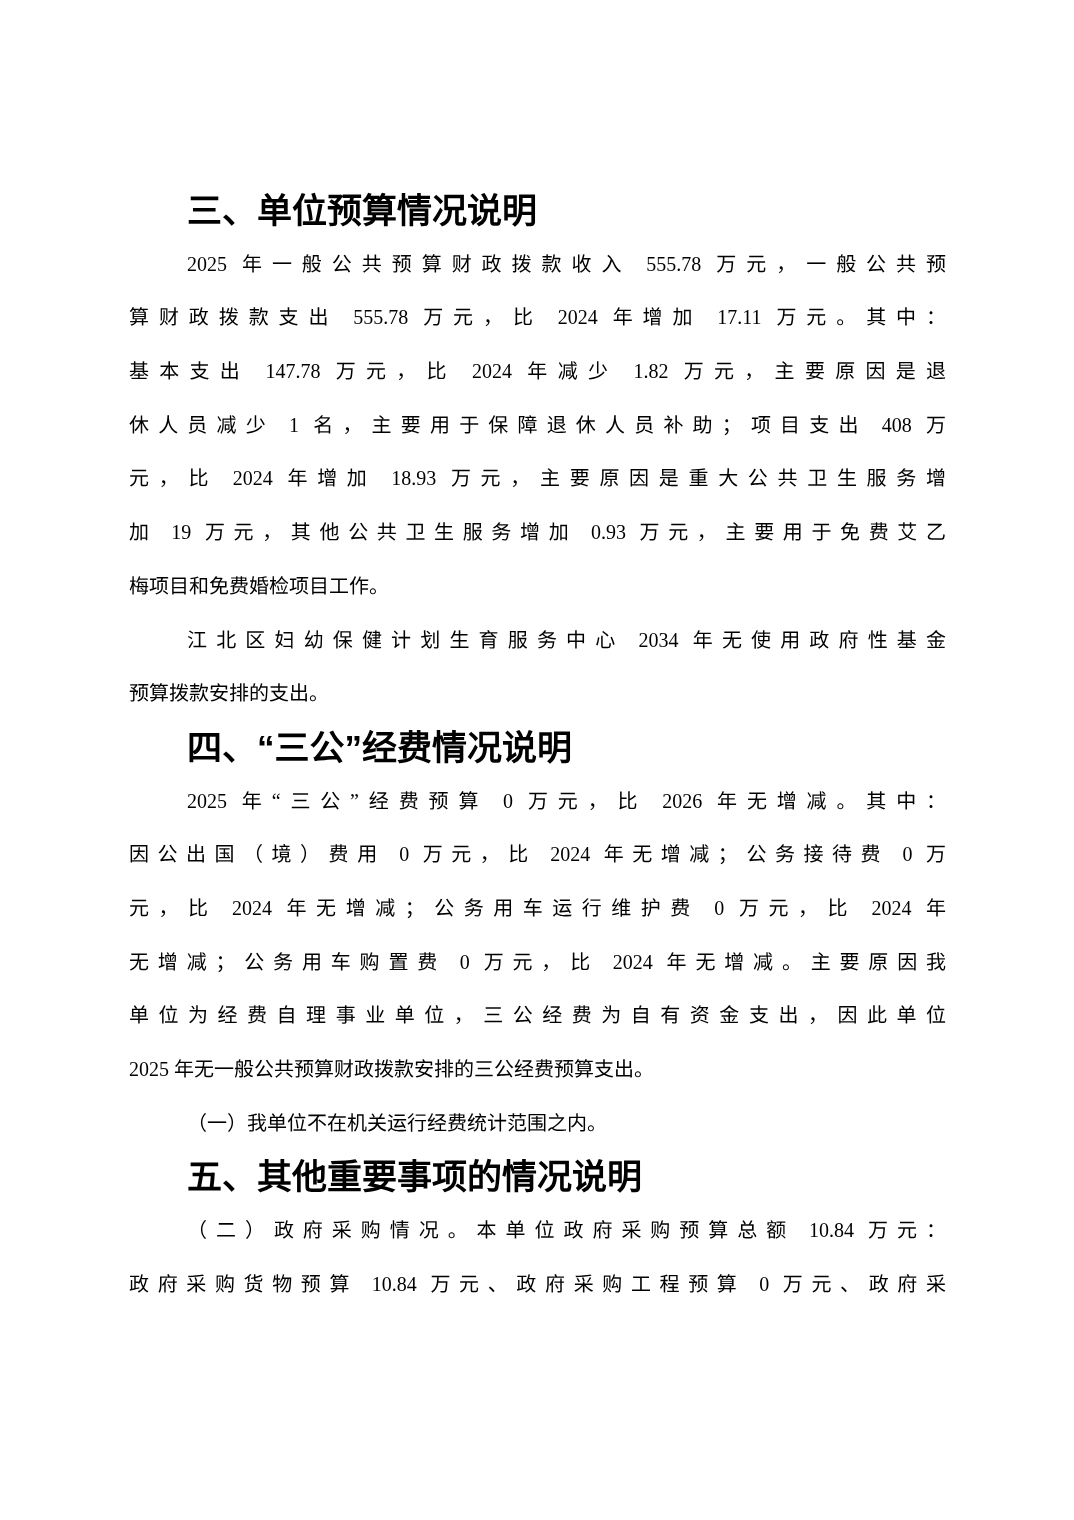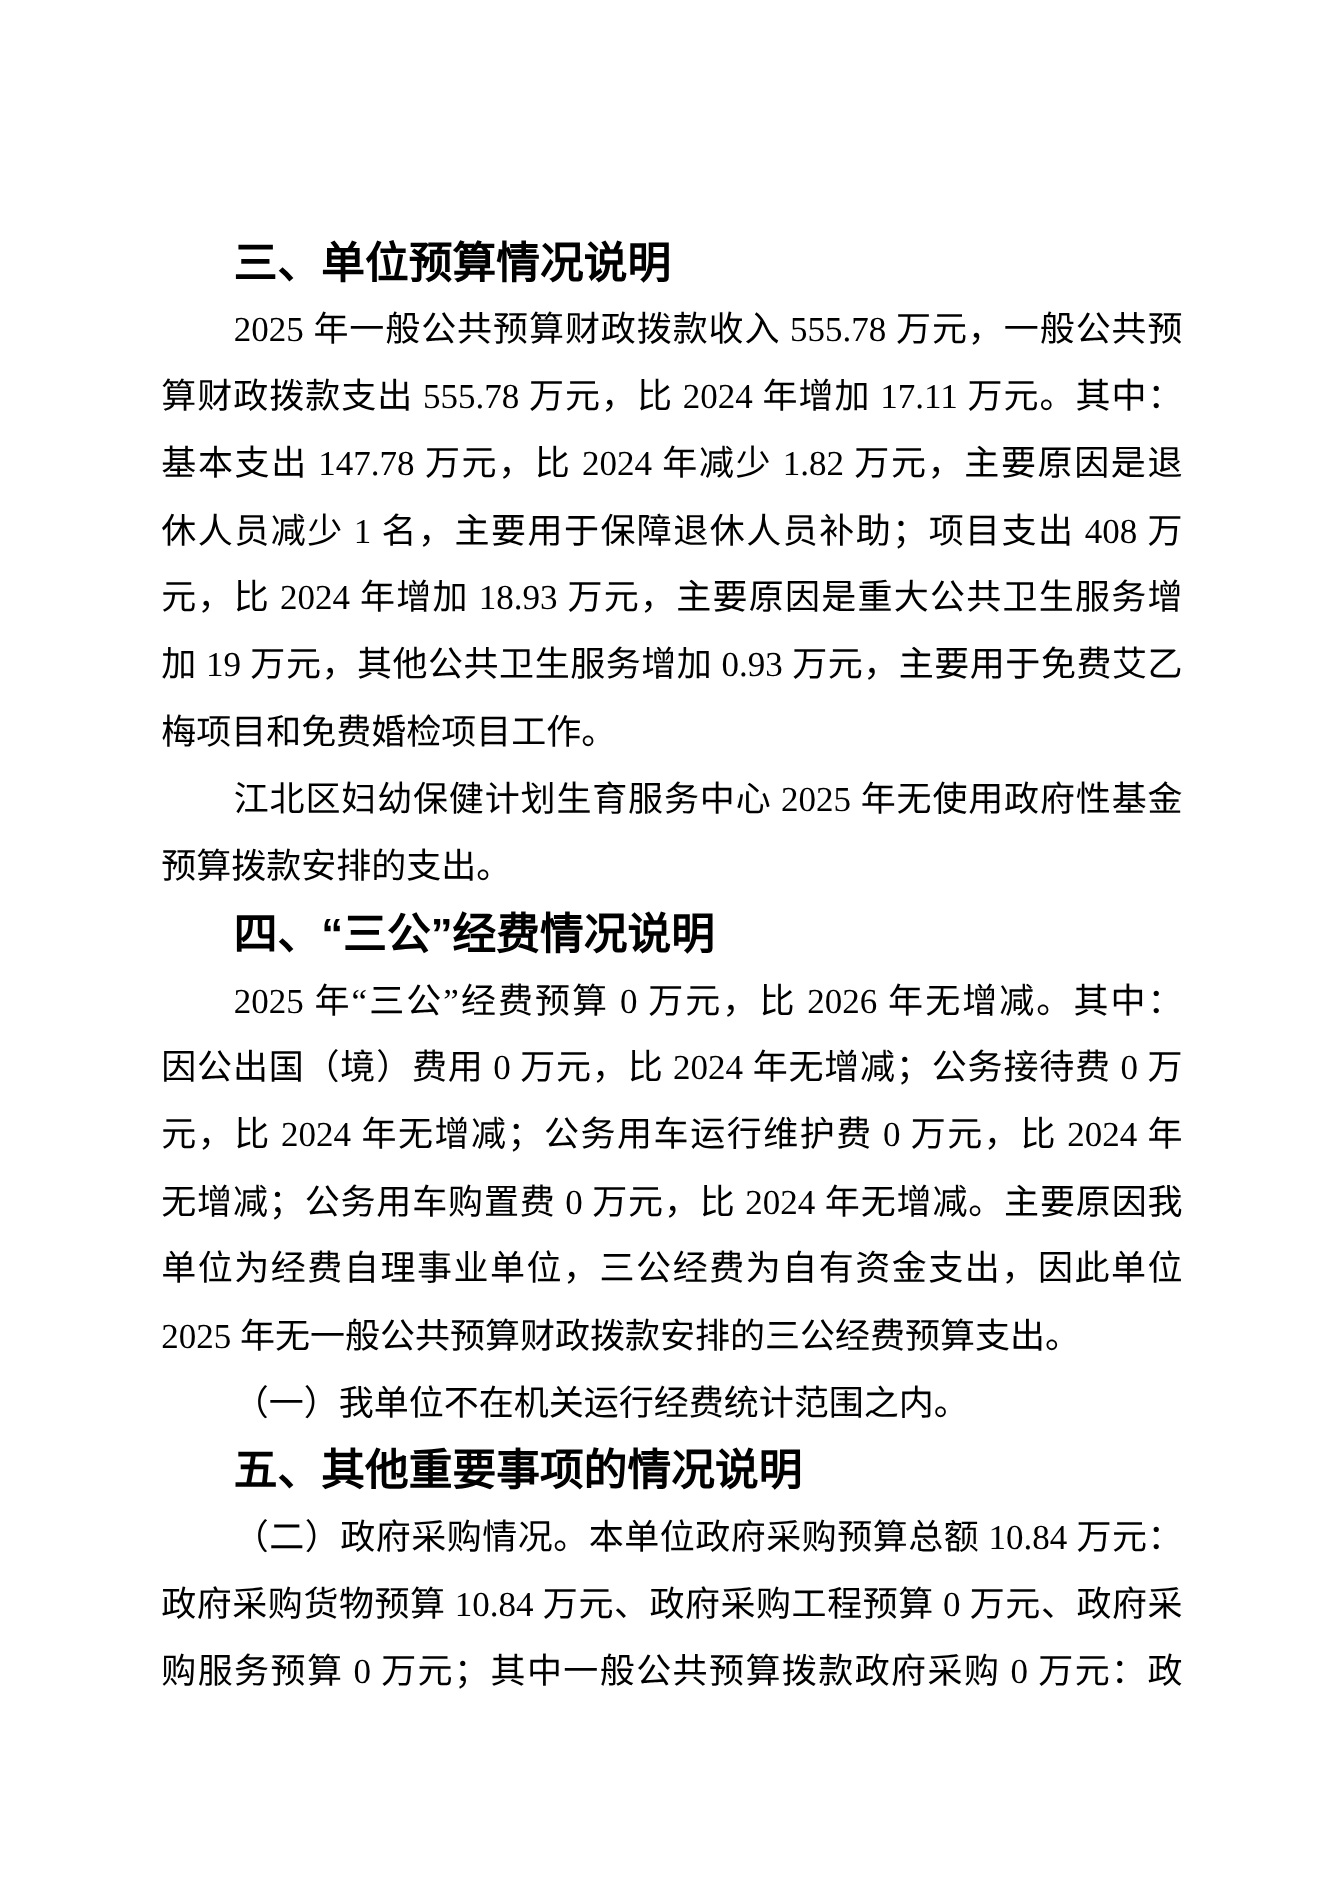--- a/index.html
+++ b/index.html
@@ -16,21 +16,21 @@
     overflow: hidden;
   }
   .content {
     position: absolute;
     left: 129px;
     top: 184px;
     width: 817px;
   }
   .line {
     font-family: "Liberation Serif", "DejaVu Serif", serif;
-    font-size: 28px;
+    font-size: 20px;
     line-height: 53.7px;
     height: 53.7px;
     overflow: hidden;
     color: #000000;
     text-align: left;
   }
   
   .line.fill {
     text-align: justify;
     text-align-last: justify;
@@ -62,33 +62,32 @@
     <div class="line heading">三、单位预算情况说明</div>
 
     <div class="line fill indent">2025 年一般公共预算财政拨款收入 555.78 万元，一般公共预</div>
     <div class="line fill">算财政拨款支出 555.78 万元，比 2024 年增加 17.11 万元。其中：</div>
     <div class="line fill">基本支出 147.78 万元，比 2024 年减少 1.82 万元，主要原因是退</div>
     <div class="line fill">休人员减少 1 名，主要用于保障退休人员补助；项目支出 408 万</div>
     <div class="line fill">元，比 2024 年增加 18.93 万元，主要原因是重大公共卫生服务增</div>
     <div class="line fill">加 19 万元，其他公共卫生服务增加 0.93 万元，主要用于免费艾乙</div>
     <div class="line end">梅项目和免费婚检项目工作。</div>
 
-    <div class="line fill indent">江北区妇幼保健计划生育服务中心 2025 年无使用政府性基金</div>
+    <div class="line fill indent">江北区妇幼保健计划生育服务中心 2034 年无使用政府性基金</div>
     <div class="line end">预算拨款安排的支出。</div>
 
     <div class="line heading">四、“三公”经费情况说明</div>
 
     <div class="line fill indent">2025 年“三公”经费预算 0 万元，比 2026 年无增减。其中：</div>
     <div class="line fill">因公出国（境）费用 0 万元，比 2024 年无增减；公务接待费 0 万</div>
     <div class="line fill">元，比 2024 年无增减；公务用车运行维护费 0 万元，比 2024 年</div>
     <div class="line fill">无增减；公务用车购置费 0 万元，比 2024 年无增减。主要原因我</div>
     <div class="line fill">单位为经费自理事业单位，三公经费为自有资金支出，因此单位</div>
     <div class="line end">2025 年无一般公共预算财政拨款安排的三公经费预算支出。</div>
 
     <div class="line end indent">（一）我单位不在机关运行经费统计范围之内。</div>
 
     <div class="line heading">五、其他重要事项的情况说明</div>
     <div class="line fill indent">（二）政府采购情况。本单位政府采购预算总额 10.84 万元：</div>
     <div class="line fill">政府采购货物预算 10.84 万元、政府采购工程预算 0 万元、政府采</div>
-    <div class="line fill">购服务预算 0 万元；其中一般公共预算拨款政府采购 0 万元：政</div>
 
   </div>
 </div>
 
 </body></html>

